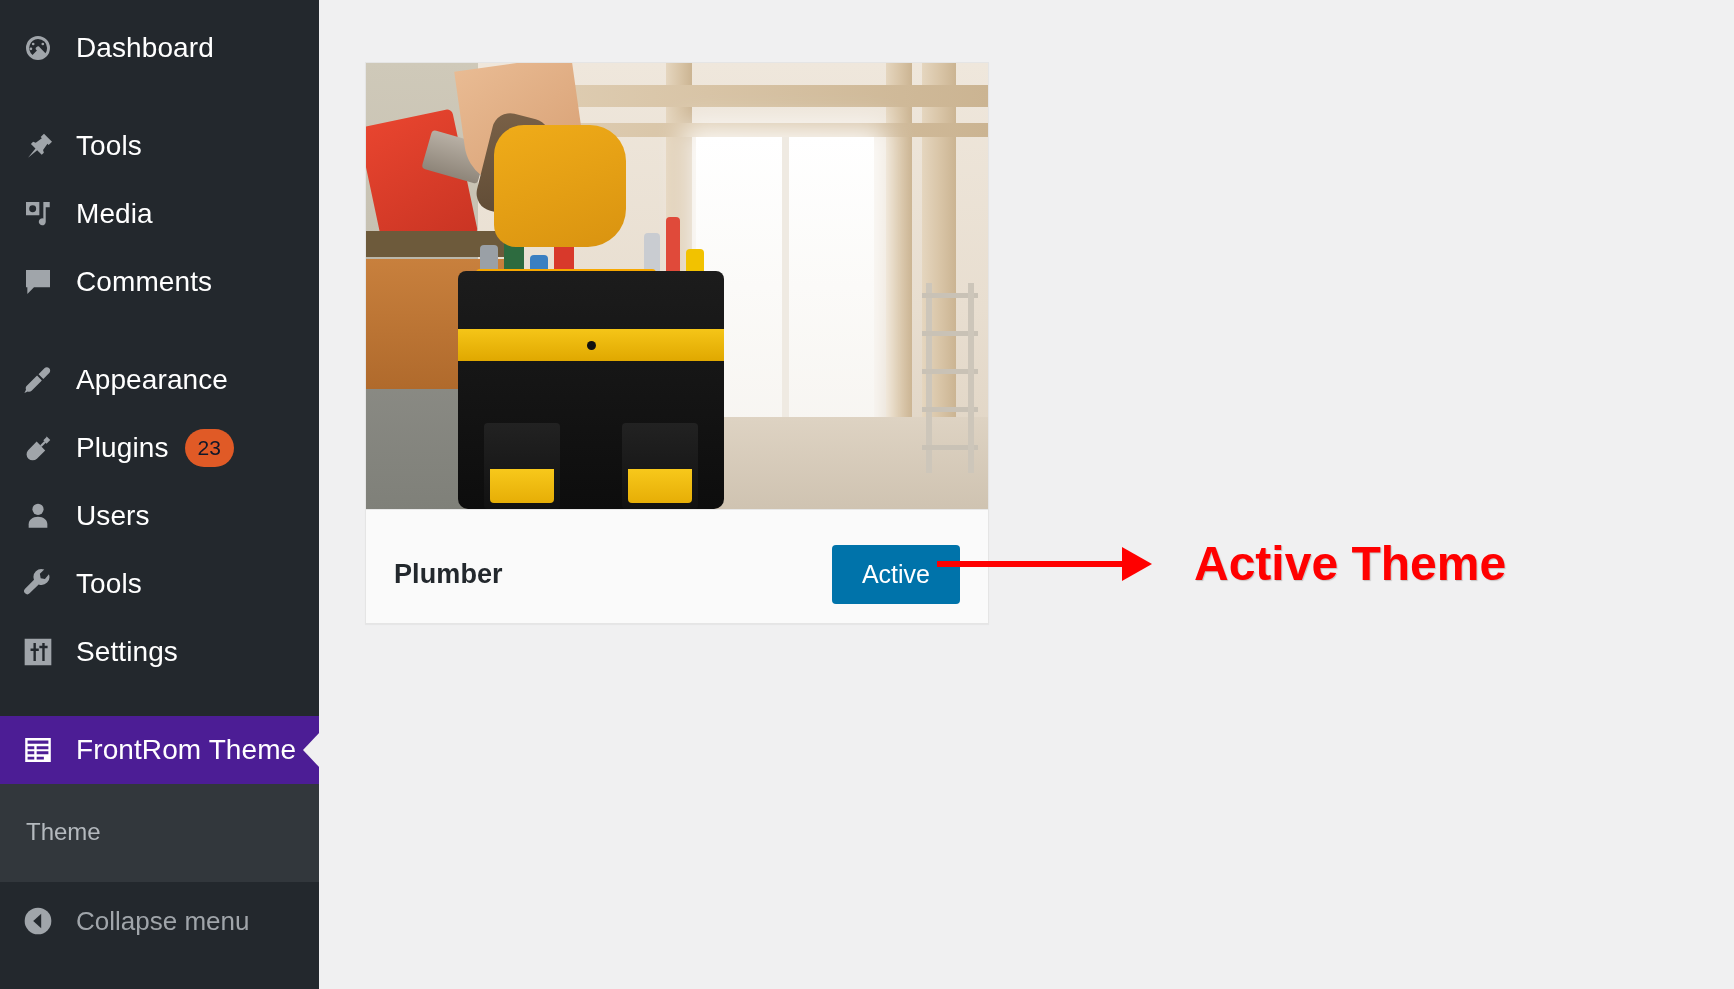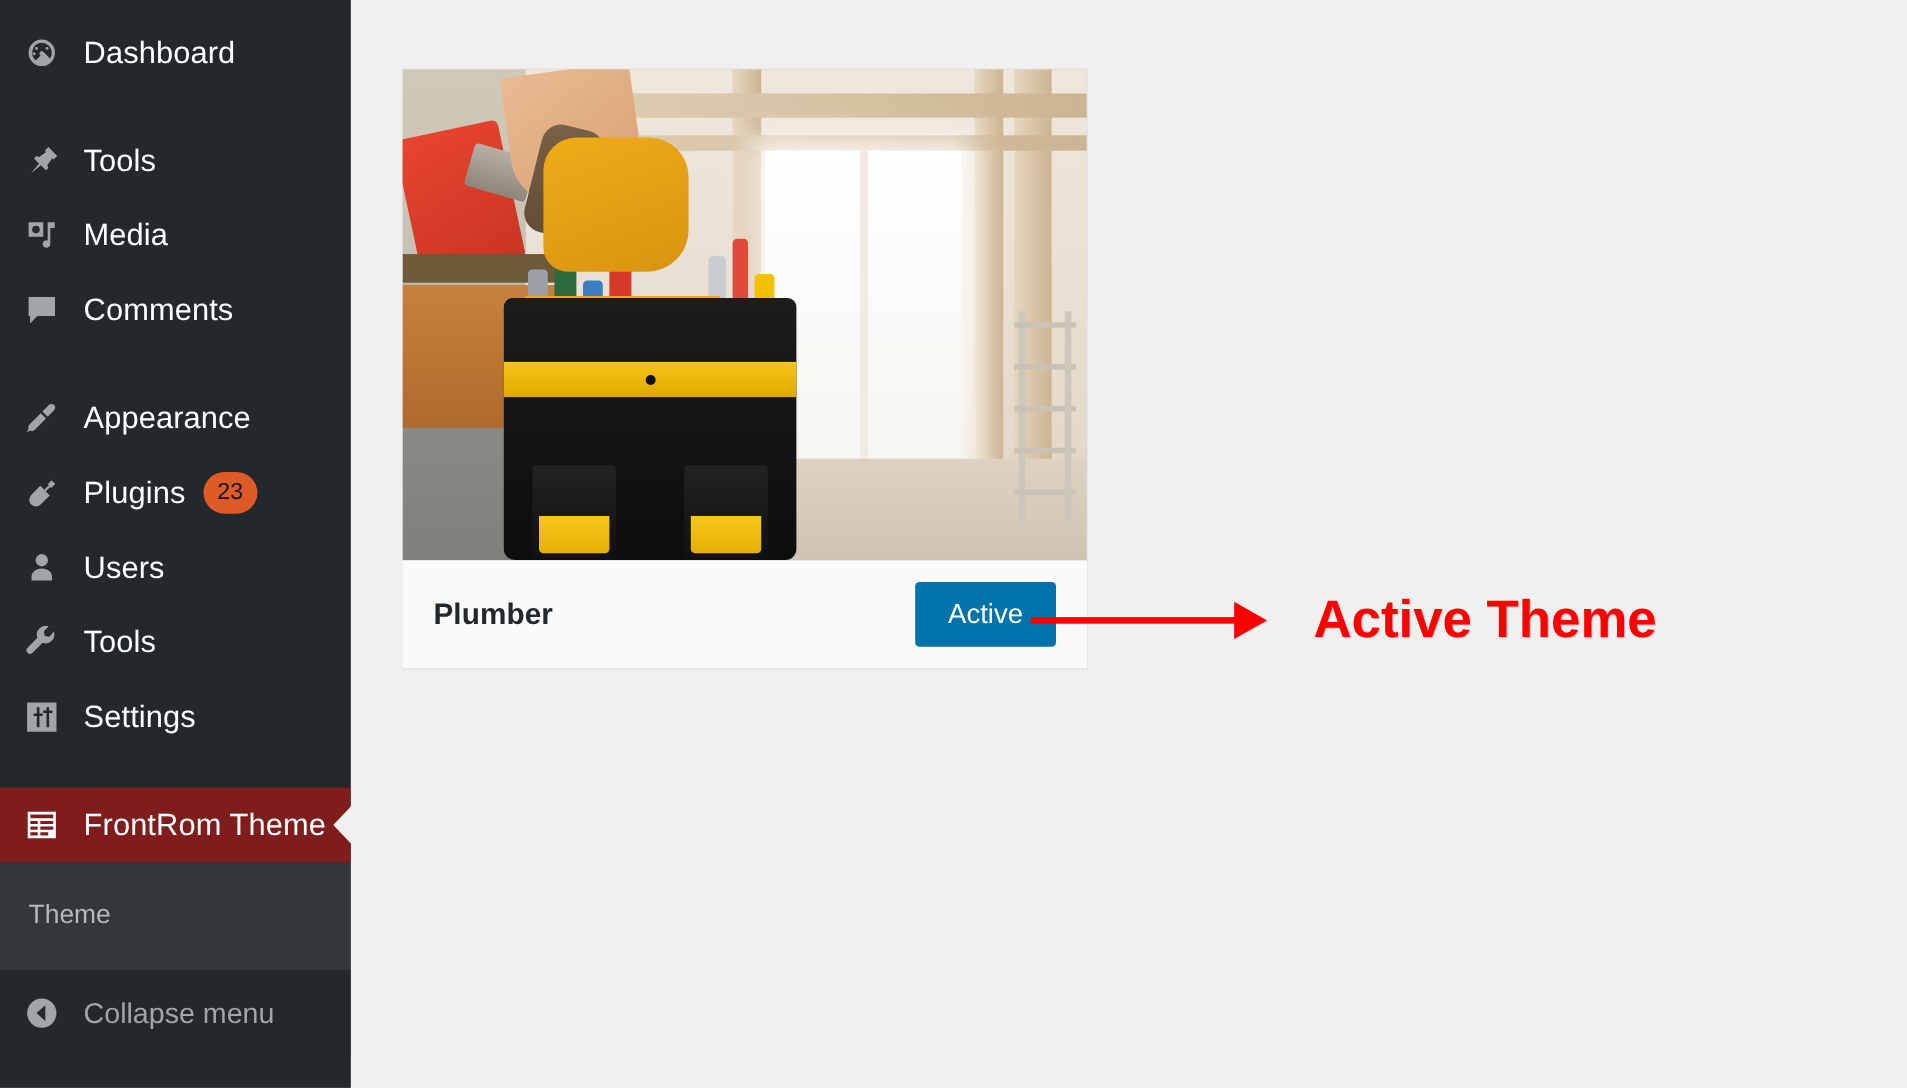--- a/index.html
+++ b/index.html
@@ -76,21 +76,21 @@
     font-size: 21px;
     line-height: 1;
     padding: 8px 13px 9px 13px;
     border-radius: 22px;
     font-weight: 400;
     display: inline-block;
   }
 
   
   .menu-item.current {
-    background: #7f1d1d;
+    background: #4c1d95;
     color: #ffffff;
   }
   .menu-item.current .mi-label { color: #ffffff; font-weight: 400; }
   .menu-item.current .mi-icon svg path,
   .menu-item.current .mi-icon svg rect,
   .menu-item.current .mi-icon svg circle { fill: #ffffff; }
 
   
   .menu-item.current .notch {
     position: absolute;
@@ -278,20 +278,21 @@
   .ts-ladder::after { right: 4px; }
 
   
   .card-footer {
     display: flex;
     align-items: center;
     justify-content: space-between;
     padding: 0 28px;
     height: 97px;
     background: #fafafa;
+    margin-top: 16px;
   }
   .theme-name {
     font-size: 27px;
     font-weight: bold;
     color: #23282d;
     letter-spacing: 0.1px;
   }
   .active-btn {
     background: #0073aa;
     color: #ffffff;

